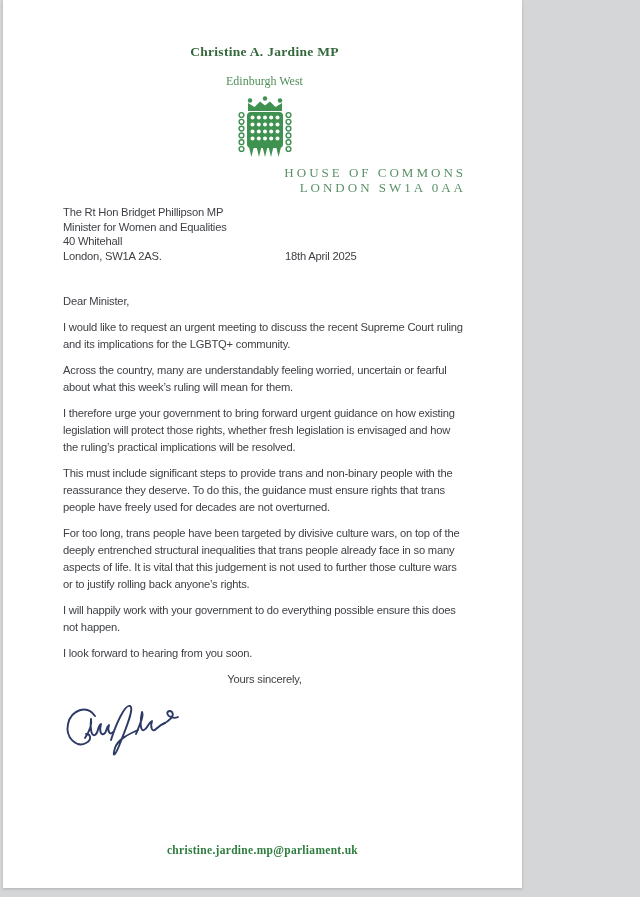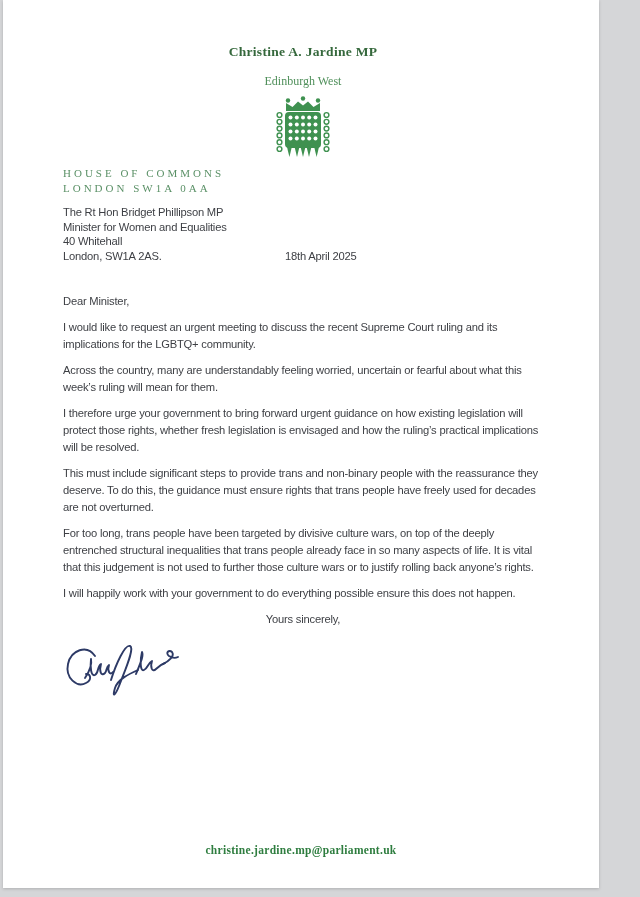--- a/index.html
+++ b/index.html
@@ -8,21 +8,21 @@
     width: 640px;
     height: 897px;
     background: #d5d6d8;
     overflow: hidden;
     font-family: "Liberation Sans", sans-serif;
   }
   .page {
     position: absolute;
     left: 3px;
     top: 0;
-    width: 596px;
+    width: 519px;
     height: 888px;
     background: #ffffff;
     box-shadow: 0 1px 3px rgba(0,0,0,0.18);
   }
   .content {
     position: relative;
     height: 100%;
     padding: 0 56px 0 60px;
     box-sizing: border-box;
     color: #3d3f44;
@@ -45,23 +45,23 @@
     font-size: 12px;
     color: #4f8f5a;
   }
   .emblem-wrap {
     margin: 6px 0 0;
     text-align: center;
     line-height: 0;
   }
   .hoc-line {
     margin: 0;
-    text-align: left;
-    font-family: "Liberation Serif", serif;
-    font-size: 11px;
+    text-align: right;
+    font-family: "Liberation Serif", serif;
+    font-size: 13px;
     line-height: 14.5px;
     letter-spacing: 3px;
     color: #5a9066;
   }
   .hoc-line.first { margin-top: 5px; }
   
   .recipient {
     margin-top: 10px;
     font-size: 11.2px;
     letter-spacing: -0.2px;
@@ -186,20 +186,21 @@
     </div>
 
     <div class="body-text">
       <p class="salutation">Dear Minister,</p>
       <p>I would like to request an urgent meeting to discuss the recent Supreme Court ruling and its implications for the LGBTQ+ community.</p>
       <p>Across the country, many are understandably feeling worried, uncertain or fearful about what this week’s ruling will mean for them.</p>
       <p>I therefore urge your government to bring forward urgent guidance on how existing legislation will protect those rights, whether fresh legislation is envisaged and how the ruling’s practical implications will be resolved.</p>
       <p>This must include significant steps to provide trans and non-binary people with the reassurance they deserve. To do this, the guidance must ensure rights that trans people have freely used for decades are not overturned.</p>
       <p>For too long, trans people have been targeted by divisive culture wars, on top of the deeply entrenched structural inequalities that trans people already face in so many aspects of life. It is vital that this judgement is not used to further those culture wars or to justify rolling back anyone’s rights.</p>
       <p>I will happily work with your government to do everything possible ensure this does not happen.</p>
+      <p>I look forward to hearing from you soon.</p>
       <p class="closing">Yours sincerely,</p>
     </div>
 
     <div class="signature-wrap">
       <svg width="122" height="66" viewBox="0 0 122 66">
         <g fill="none" stroke="#2d3a66" stroke-width="1.9" stroke-linecap="round" stroke-linejoin="round">
 
           <path d="M36 20 C28 8 12 14 9 28 C6 42 18 52 27 47 C33 44 32 38 27 38"></path>
 
           <path d="M26 42 C30 36 33 28 32 23 C31 31 32 41 36 39 C40 37 38 30 42 28 C40 35 42 41 46 37 C48 35 47 31 50 29 C48 35 51 40 54 36"></path>

